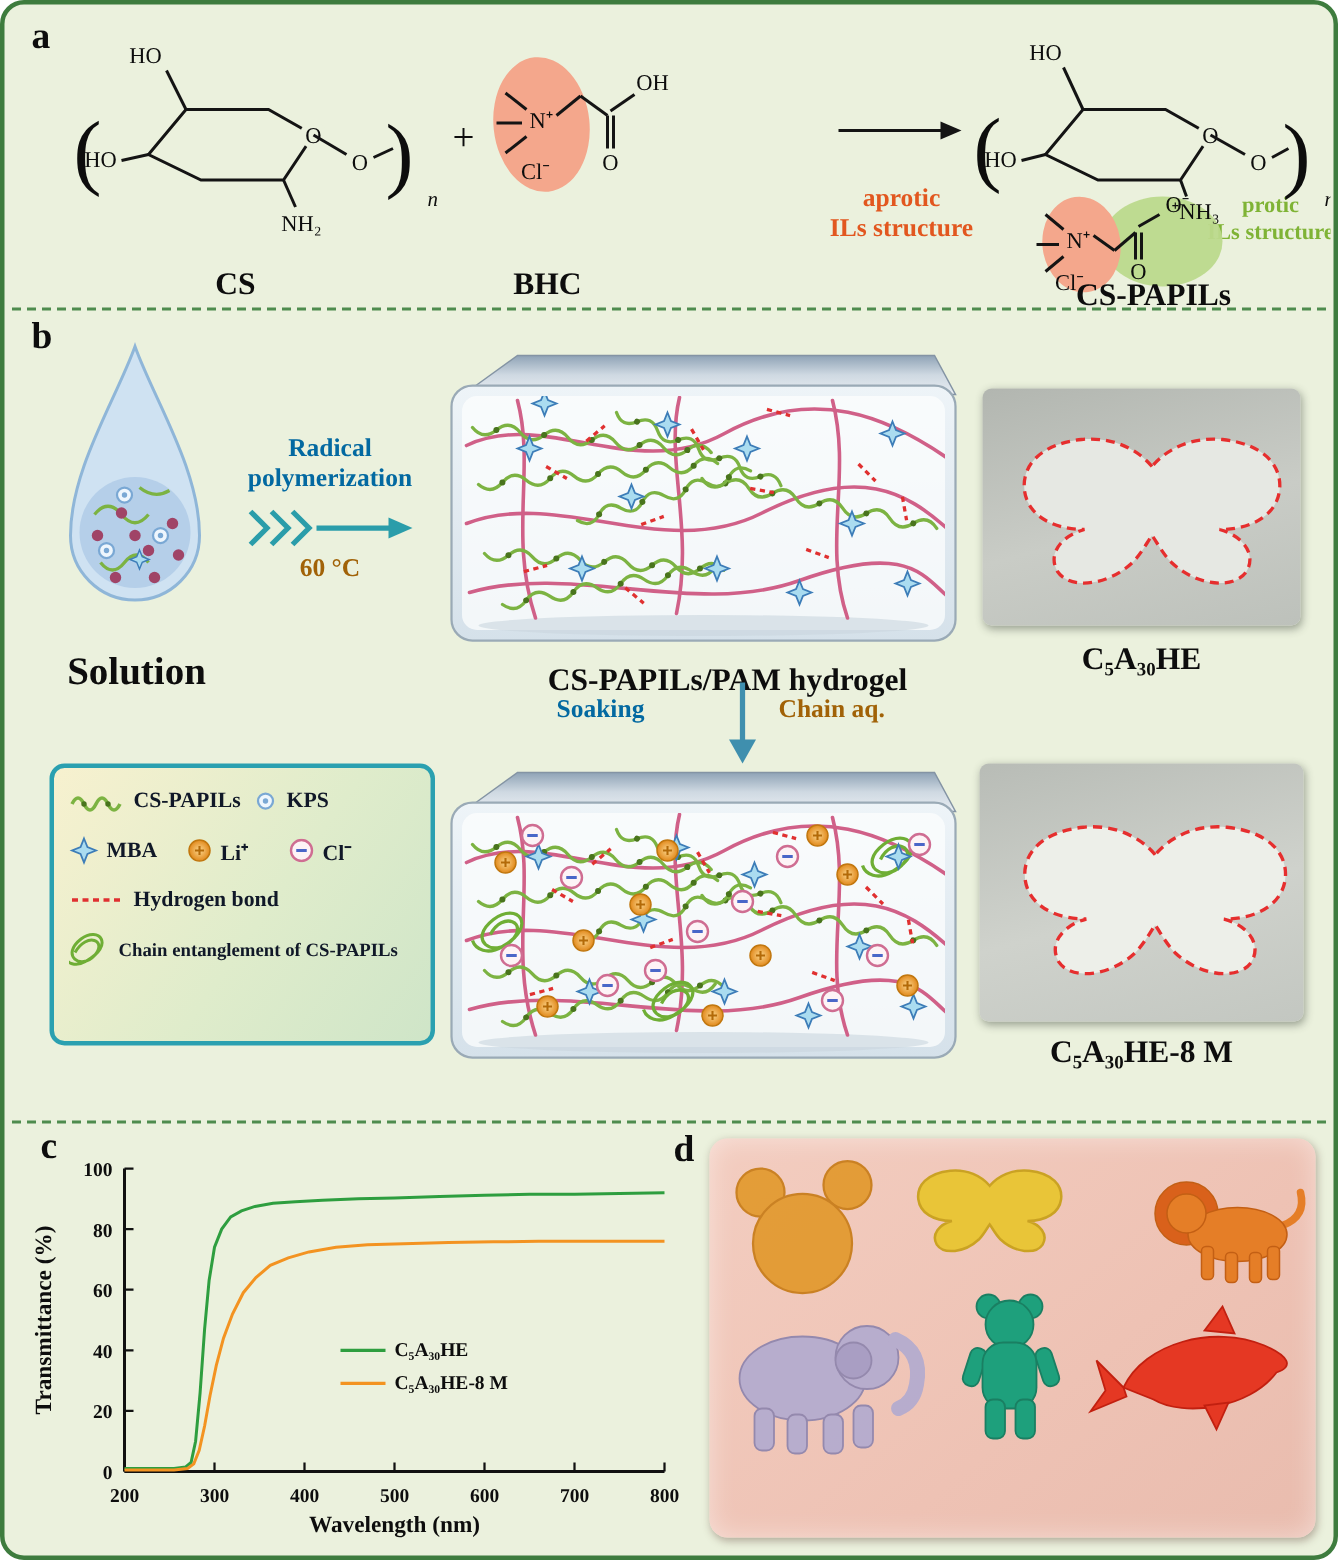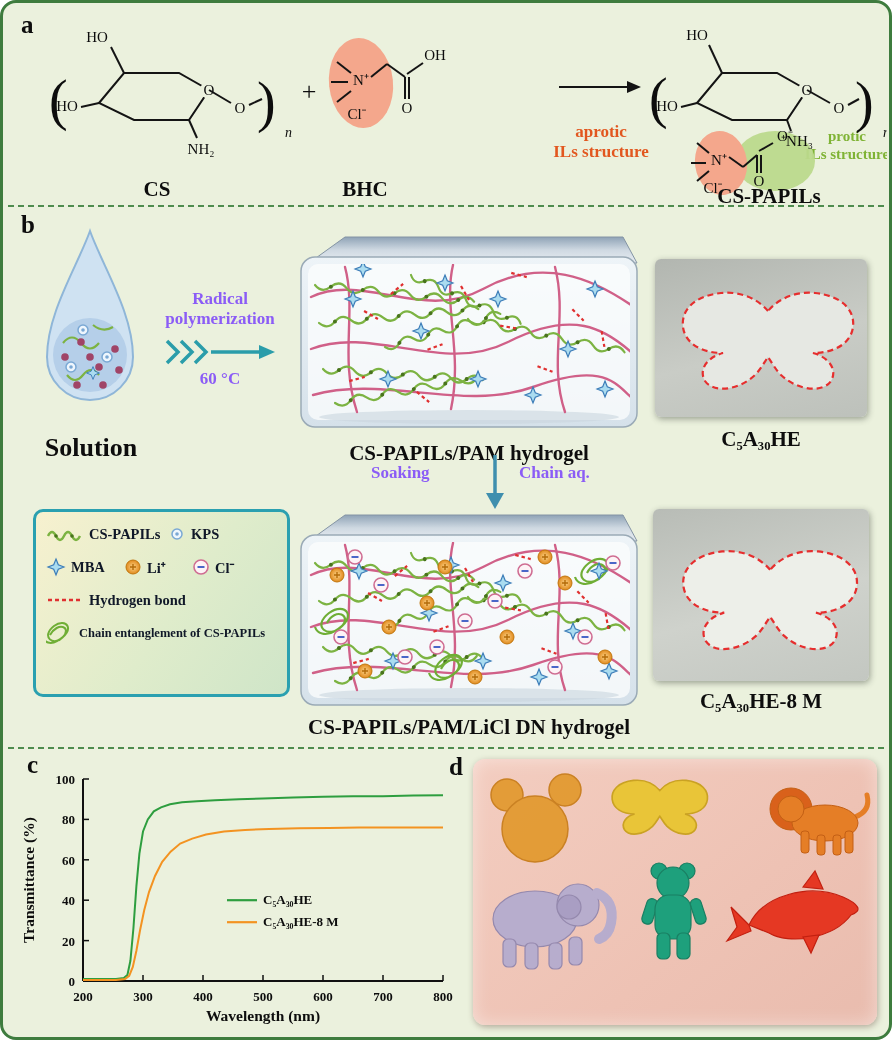--- a/index.html
+++ b/index.html
@@ -3,22 +3,22 @@
 <meta charset="utf-8">
 <style>
   html,body{margin:0;padding:0}
   body{width:892px;height:1040px;background:#fff;font-family:"Liberation Serif",serif}
   #figure{position:relative;width:892px;height:1040px;background:#ebf1dd;border:3px solid #3e7c3e;
           border-radius:16px;box-sizing:border-box;overflow:hidden}
   .tag{position:absolute;font-weight:bold;font-size:25px;color:#0d0d0d}
   .sep{position:absolute;left:5px;right:5px;height:0;border-top:2px dashed #4e8c4e}
   .cap{position:absolute;font-weight:bold;font-size:21px;color:#0d0d0d;text-align:center}
   .note{position:absolute;font-weight:bold;font-size:17px;text-align:center;line-height:1.15}
-  .orange{color:#8b5cf6}
-  .navy{color:#8b5cf6}
+  .orange{color:#0369a1}
+  .navy{color:#a16207}
   .photo{position:absolute;border-radius:6px;box-shadow:1px 2px 6px rgba(50,60,50,.45)}
   .photo1{background:linear-gradient(165deg,#b2b6b0,#c9ccc6 55%,#bdc1bb)}
   .photo2{background:linear-gradient(165deg,#b8bcb6,#cfd2cc 55%,#c3c7c1)}
   .photo-d{position:absolute;border-radius:12px;background:linear-gradient(140deg,#f3cdc0,#eec2b4 60%,#e9bcae);
            box-shadow:1px 2px 6px rgba(90,60,50,.4), inset 0 0 18px rgba(255,255,255,.45)}
   .legend{position:absolute;border:3px solid #2aa0b0;border-radius:10px;
           background:linear-gradient(125deg,#f7f1cf,#dfeccb 55%,#cfe5c8);
           padding:8px 10px;box-sizing:border-box}
   .leg-row{display:flex;align-items:center;height:28px;margin-bottom:5px}
   .leg-row:last-child{margin-bottom:0}
@@ -290,21 +290,21 @@
         <use href="#star4" x="275" y="122"></use>
         <use href="#star4" x="95" y="152"></use>
         <use href="#star4" x="185" y="152"></use>
         <use href="#star4" x="302" y="62"></use>
         <use href="#star4" x="312" y="162"></use>
         <use href="#star4" x="152" y="56"></use>
         <use href="#star4" x="240" y="168"></use>
         <use href="#star4" x="70" y="42"></use>
       </g>
     </svg>
-  <div class="cap" style="left:282px;top:438px;width:368px">CS-PAPILs/PAM hydrogel</div>
+  <div class="cap" style="left:298px;top:438px;width:368px">CS-PAPILs/PAM hydrogel</div>
 
   <div class="photo photo1" style="left:652px;top:256px;width:212px;height:158px">
     <svg width="212" height="158" viewBox="0 0 212 158">
       <use href="#butterflyPath" transform="translate(8,10)" fill="#e6e8e3" stroke="#e62e2e" stroke-width="2.2" stroke-dasharray="6,4"></use>
     </svg>
   </div>
   <div class="cap" style="left:652px;top:424px;width:212px">C₅A₃₀HE</div>
 
   <svg style="position:absolute;left:474px;top:450px" width="36" height="58" viewBox="0 0 36 58">
     <line x1="18" y1="2" x2="18" y2="42" stroke="#3f8fae" stroke-width="3.5"></line>
@@ -475,21 +475,20 @@
         <use href="#clIcon" x="232" y="66"></use>
         <use href="#clIcon" x="292" y="132"></use>
         <use href="#clIcon" x="320" y="58"></use>
         <use href="#clIcon" x="48" y="132"></use>
         <use href="#clIcon" x="202" y="96"></use>
         <use href="#clIcon" x="262" y="162"></use>
         <use href="#clIcon" x="144" y="142"></use>
         <use href="#clIcon" x="88" y="80"></use>
       </g>
     </svg>
-  <div class="cap" style="left:262px;top:712px;width:408px">CS-PAPILs/PAM/LiCl DN hydrogel</div>
 
   <div class="photo photo2" style="left:650px;top:506px;width:216px;height:172px">
     <svg width="216" height="172" viewBox="0 0 216 172">
       <use href="#butterflyPath" transform="translate(10,18) scale(1.02)" fill="#edefe9" stroke="#e62e2e" stroke-width="2.2" stroke-dasharray="6,4"></use>
     </svg>
   </div>
   <div class="cap" style="left:650px;top:686px;width:216px">C₅A₃₀HE-8 M</div>
 
   <div class="sep" style="top:744px"></div>
 

